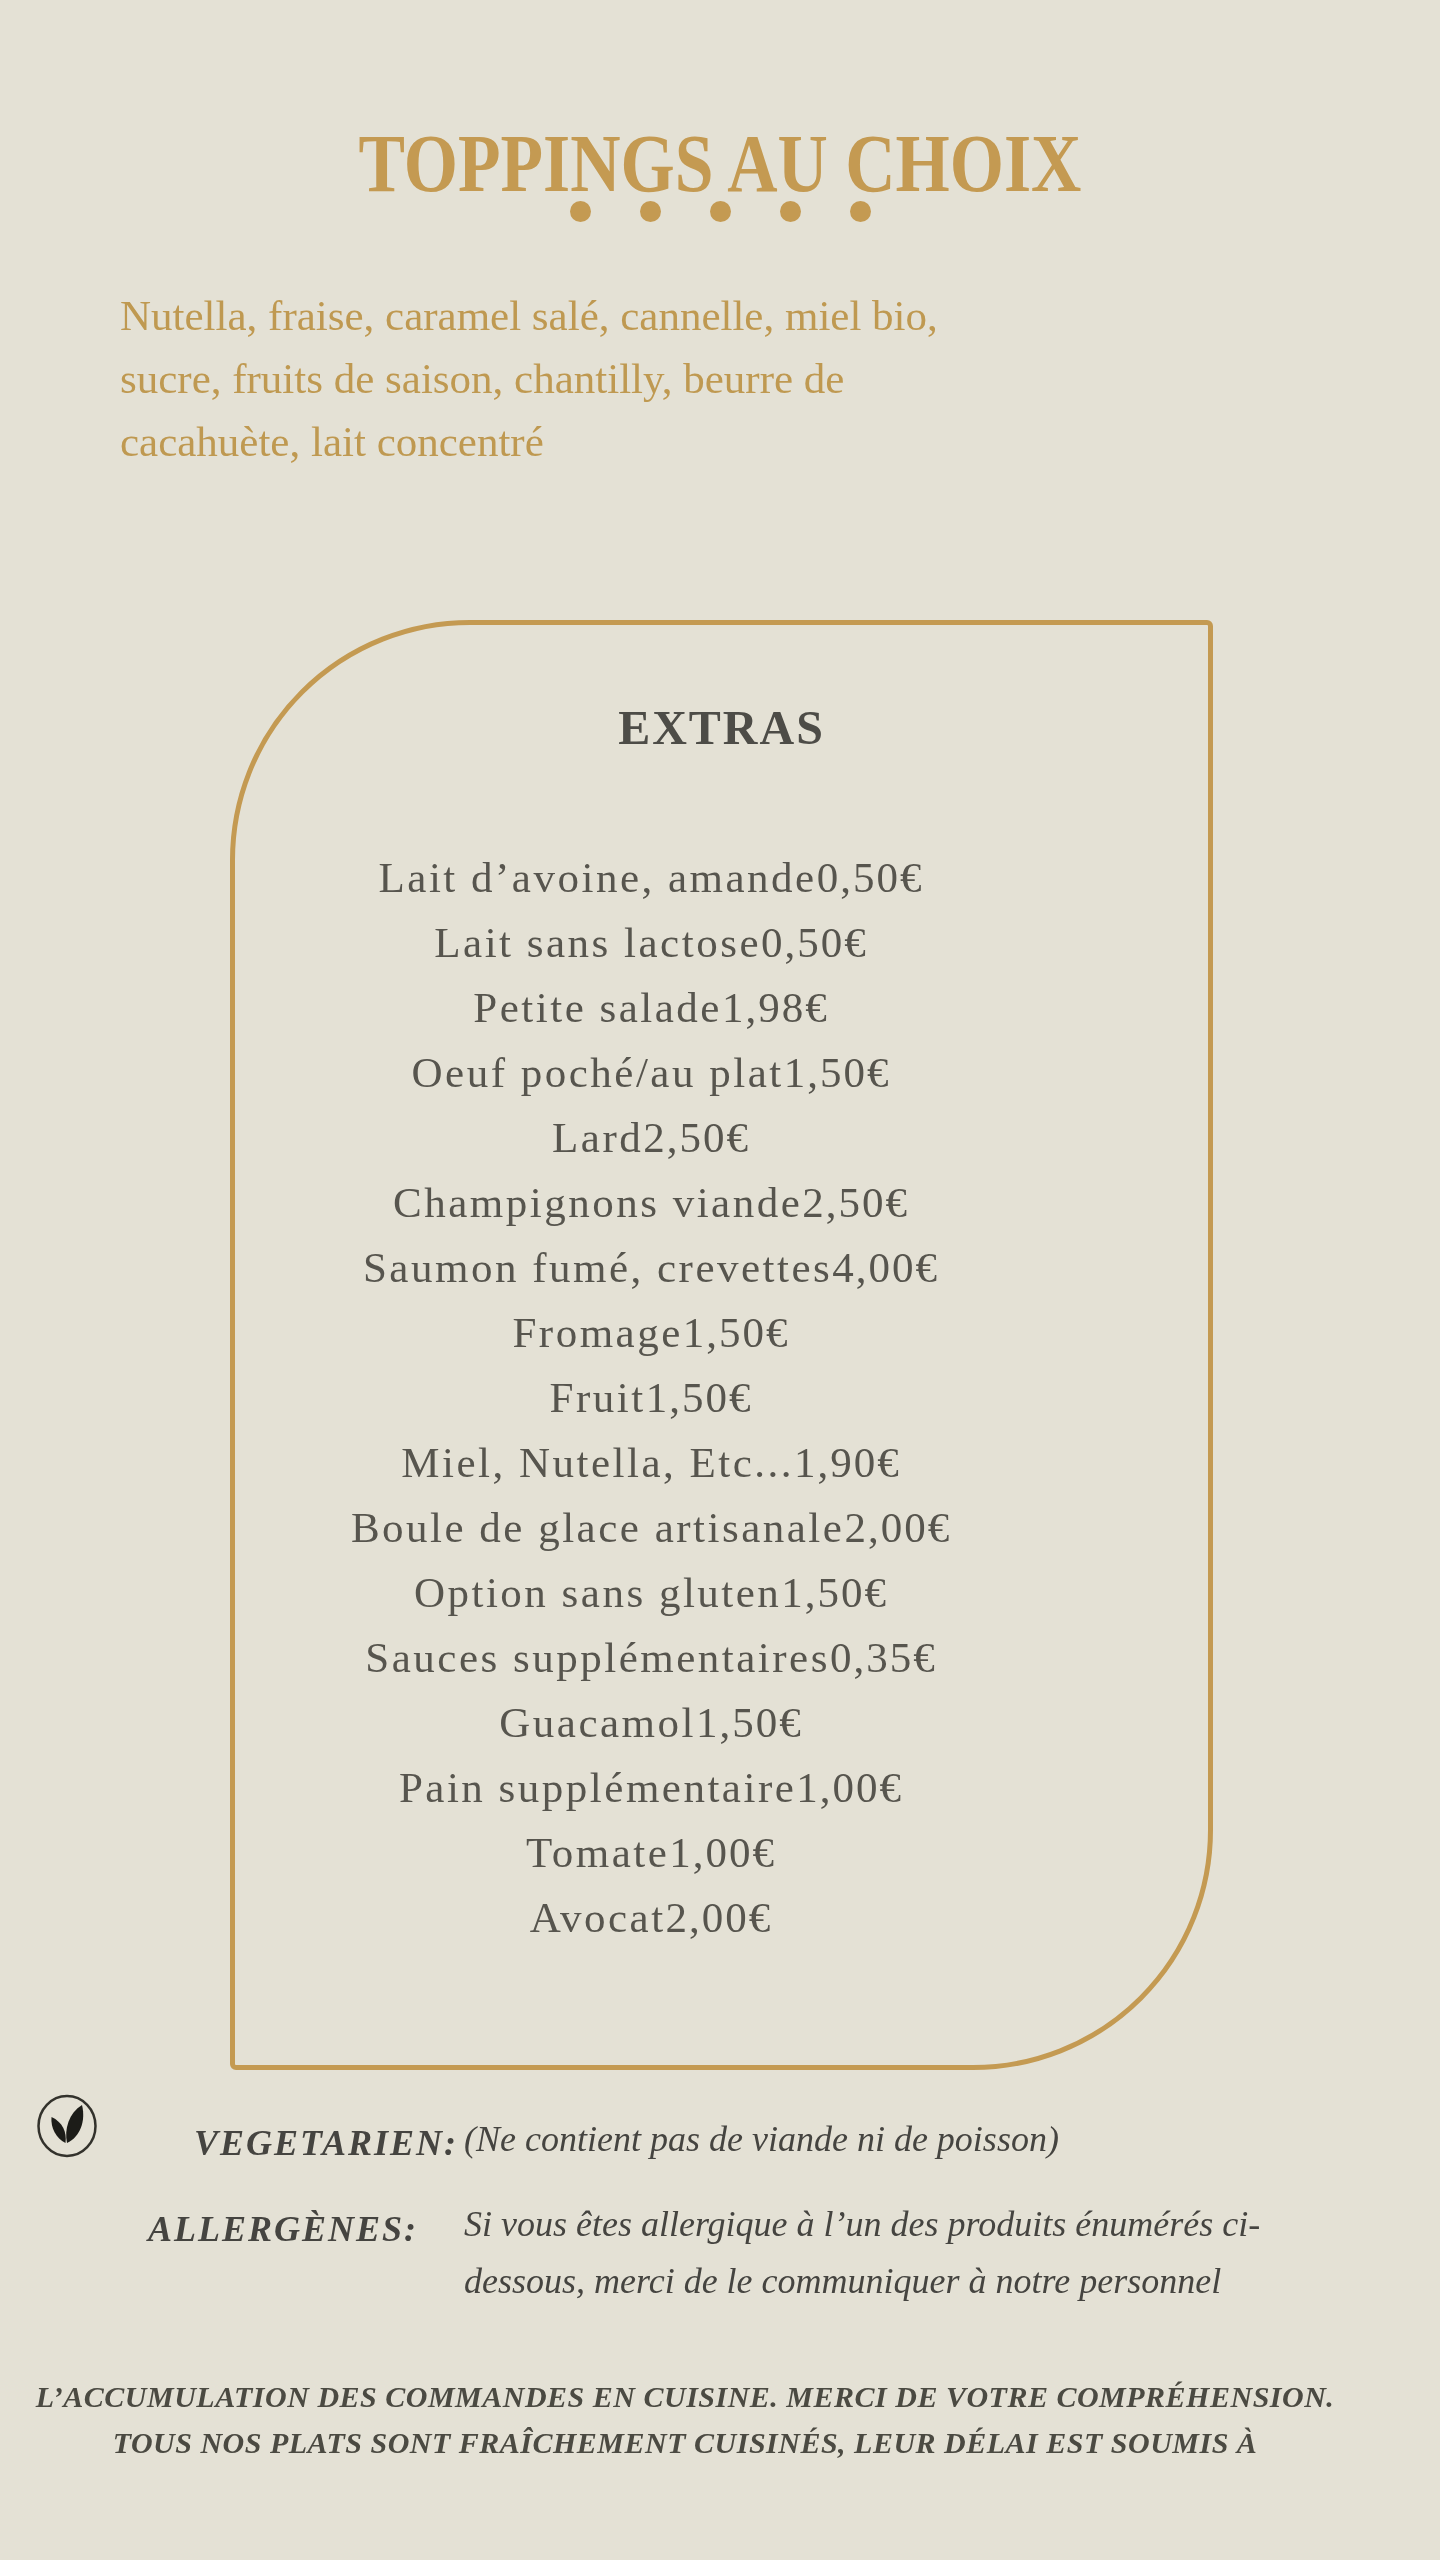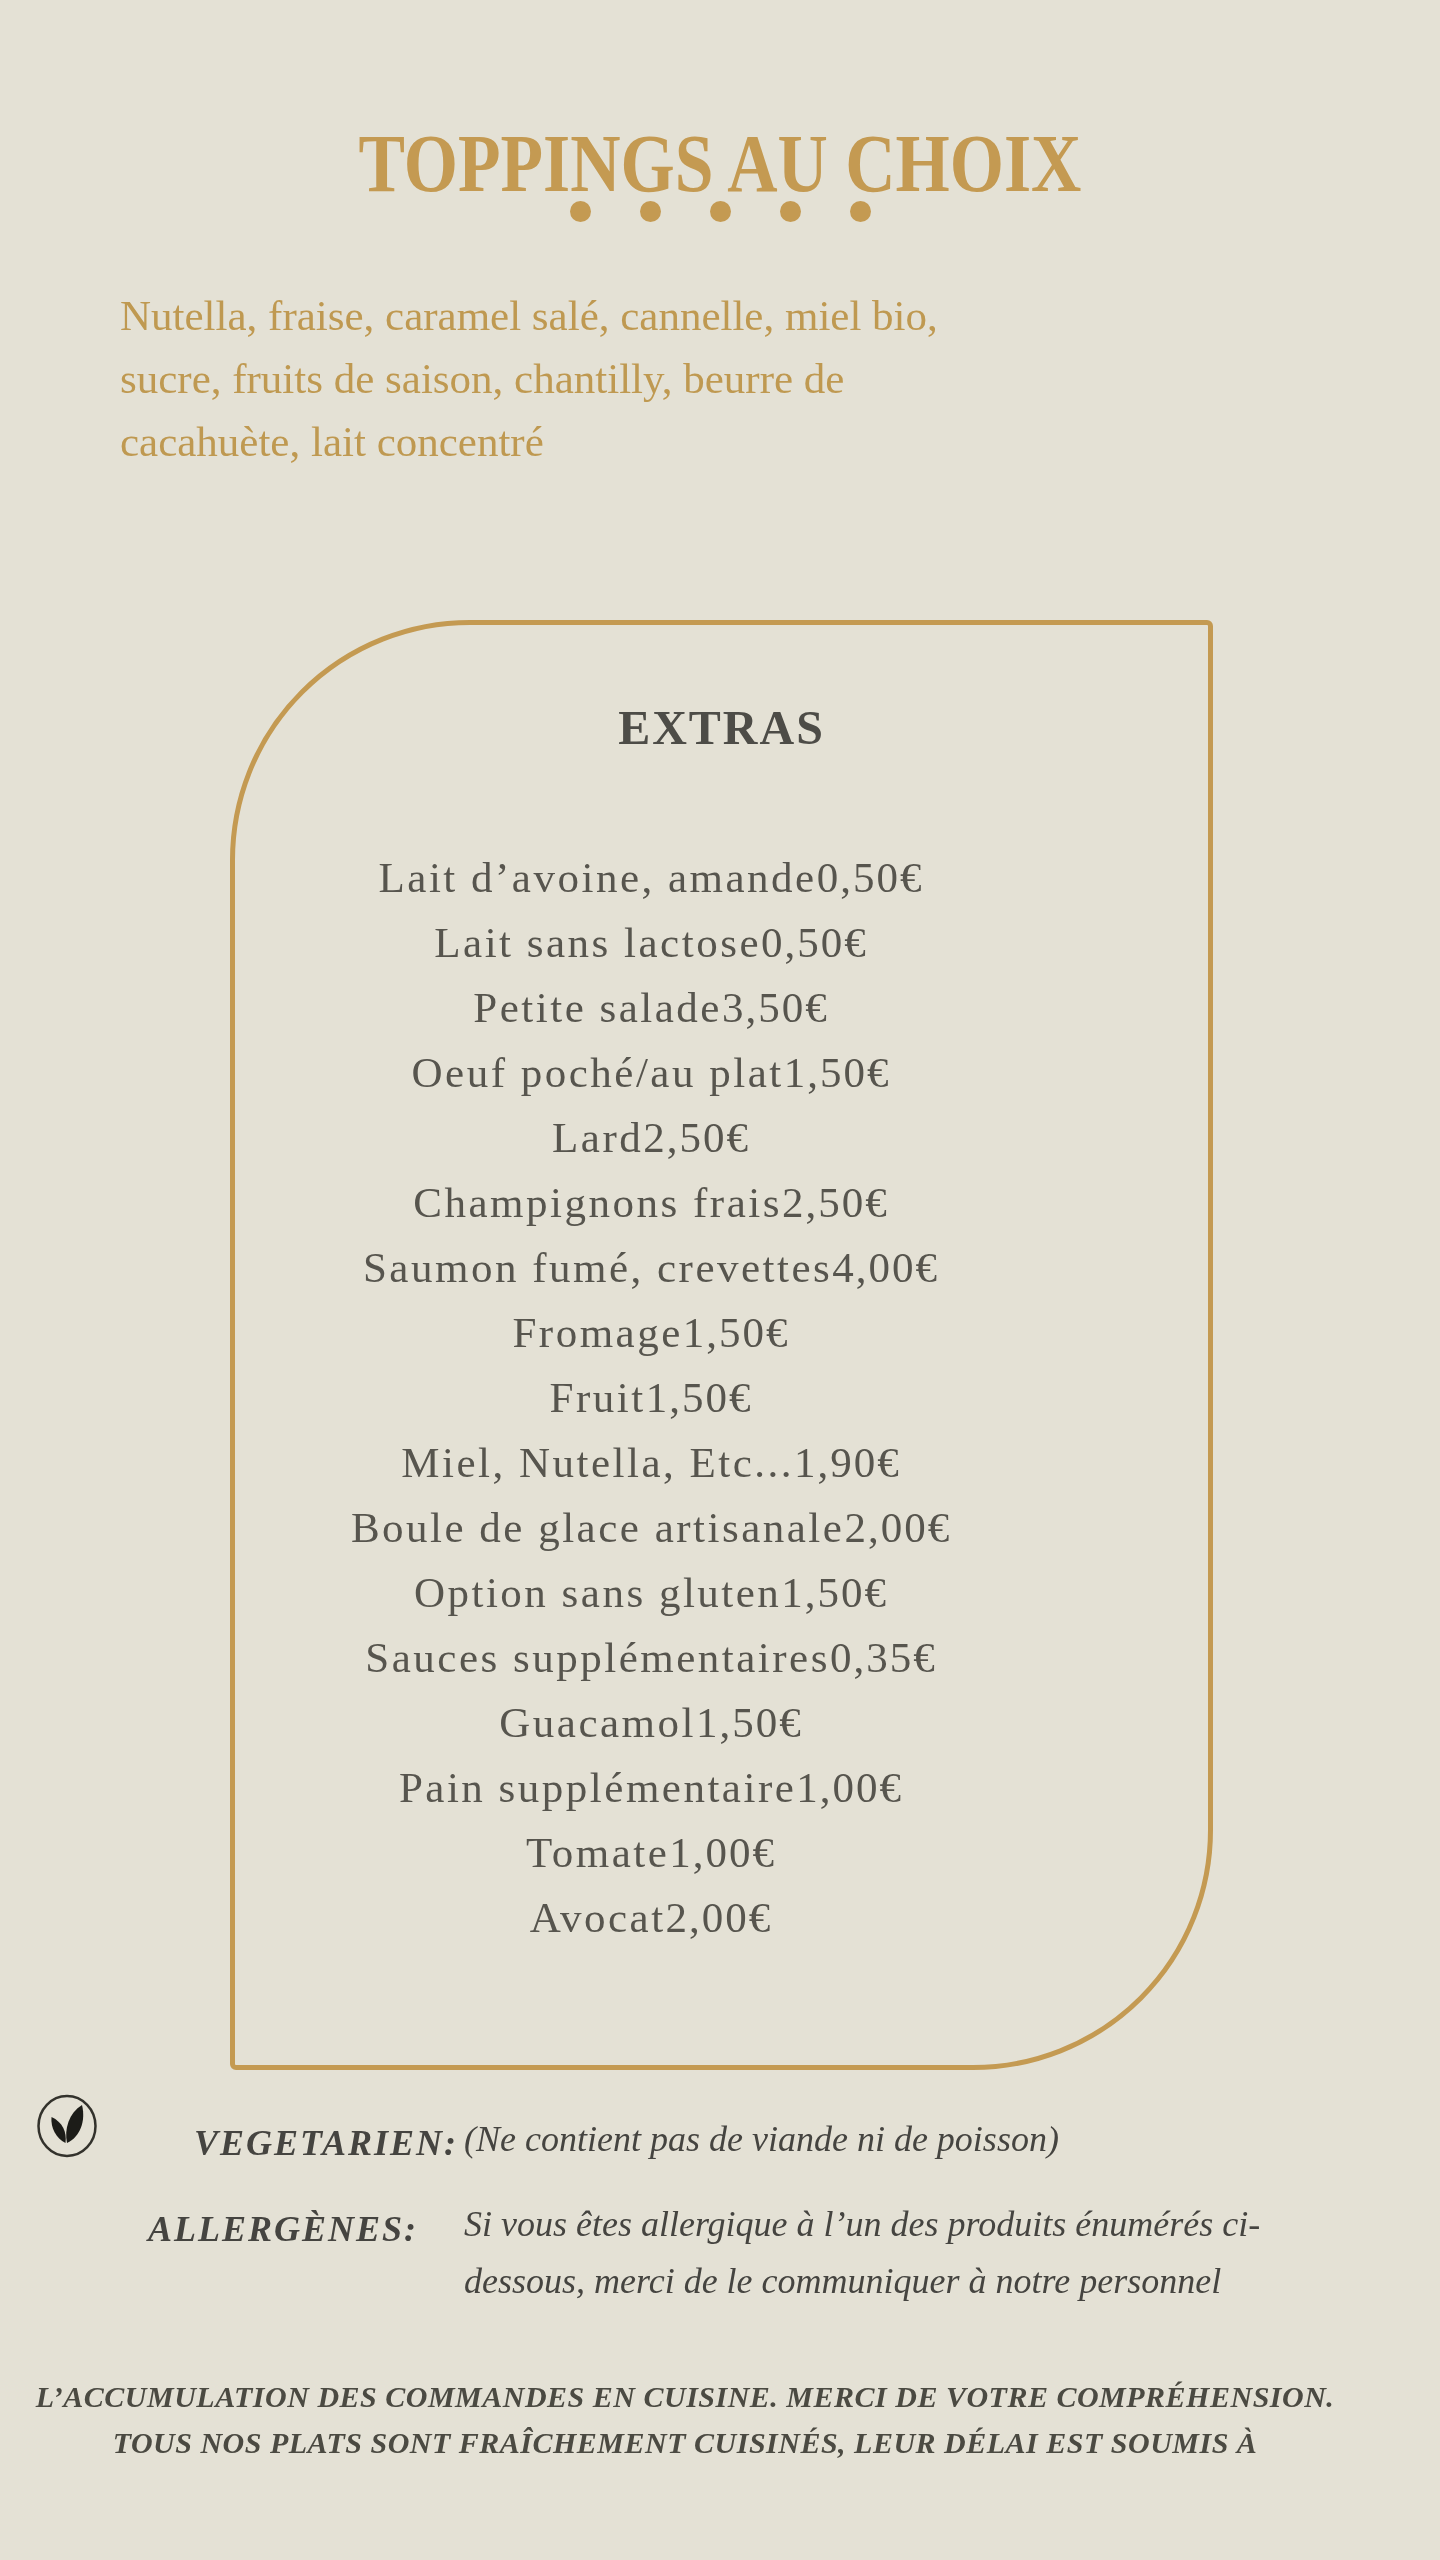--- a/index.html
+++ b/index.html
@@ -117,32 +117,32 @@
     <div class="extras-item">
       <span class="name">Lait d’avoine, amande</span>
       <span class="price">0,50€</span>
     </div>
     <div class="extras-item">
       <span class="name">Lait sans lactose</span>
       <span class="price">0,50€</span>
     </div>
     <div class="extras-item">
       <span class="name">Petite salade</span>
-      <span class="price">3,50€</span>
+      <span class="price">1,98€</span>
     </div>
     <div class="extras-item">
       <span class="name">Oeuf poché/au plat</span>
       <span class="price">1,50€</span>
     </div>
     <div class="extras-item">
       <span class="name">Lard</span>
       <span class="price">2,50€</span>
     </div>
     <div class="extras-item">
-      <span class="name">Champignons frais</span>
+      <span class="name">Champignons viande</span>
       <span class="price">2,50€</span>
     </div>
     <div class="extras-item">
       <span class="name">Saumon fumé, crevettes</span>
       <span class="price">4,00€</span>
     </div>
     <div class="extras-item">
       <span class="name">Fromage</span>
       <span class="price">1,50€</span>
     </div>

